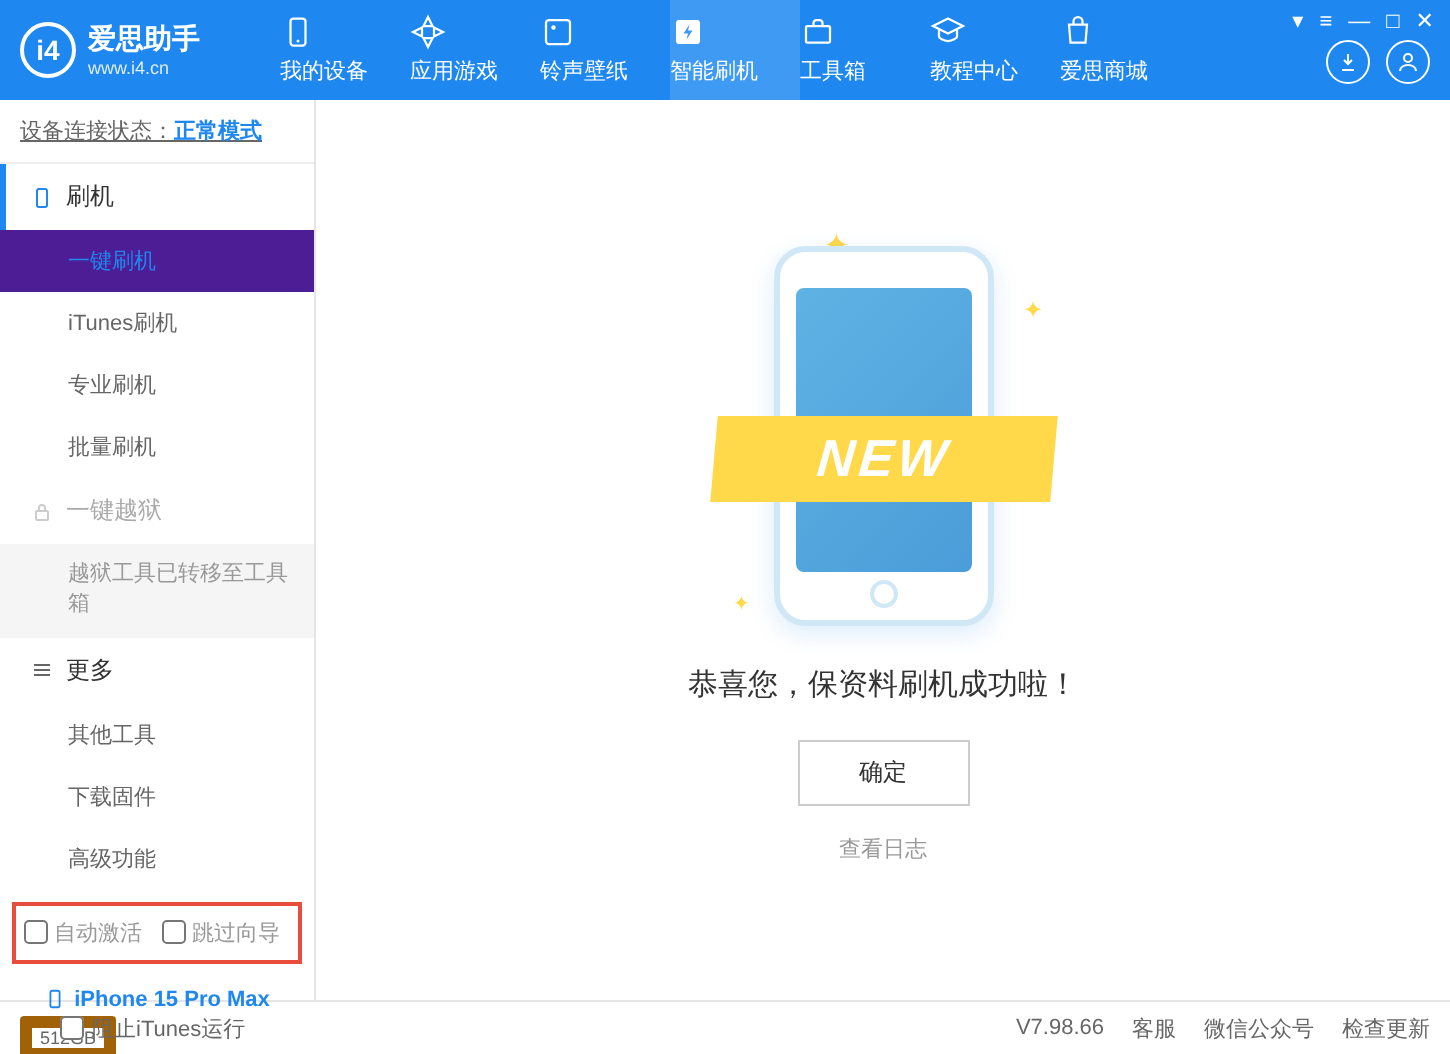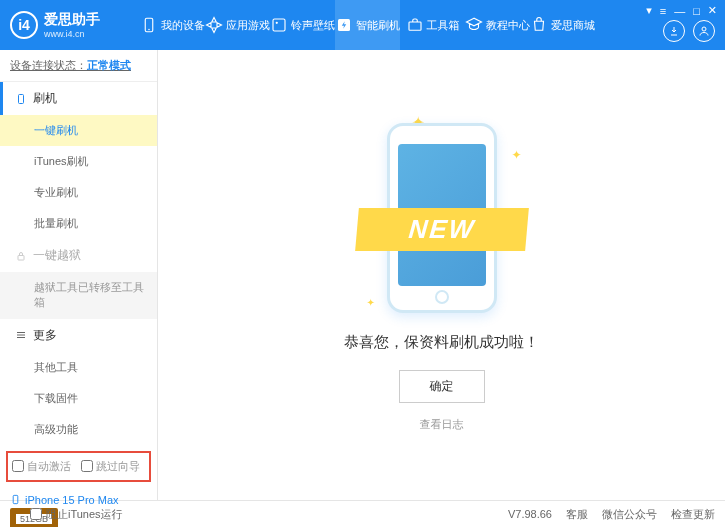--- a/index.html
+++ b/index.html
@@ -6,45 +6,45 @@
 body { background: #fff; width: 725px; height: 527px; overflow: hidden; font-size: 12px; }
 
 .header { background: #1e87f0; height: 50px; display: flex; align-items: center; color: #fff; padding: 0 10px; position: relative; }
 .logo-area { display: flex; align-items: center; gap: 6px; width: 130px; }
 .logo-circle { width: 28px; height: 28px; border: 2px solid #fff; border-radius: 50%; display: flex; align-items: center; justify-content: center; font-weight: bold; font-size: 14px; }
 .logo-text { display: flex; flex-direction: column; }
 .logo-title { font-size: 14px; font-weight: bold; }
 .logo-sub { font-size: 9px; opacity: 0.85; }
 
 .nav { display: flex; height: 100%; }
-.nav-item { width: 65px; display: flex; flex-direction: row; align-items: center; justify-content: center; cursor: pointer; font-size: 11px; gap: 3px; }
+.nav-item { width: 65px; display: flex; flex-direction: column; align-items: flex-start; justify-content: center; cursor: pointer; font-size: 11px; gap: 3px; }
 .nav-item.active { background: #3e9af3; }
 .nav-icon { width: 18px; height: 18px; }
 
 .header-right { position: absolute; right: 8px; top: 4px; display: flex; gap: 8px; align-items: center; font-size: 11px; }
 .header-circles { position: absolute; right: 10px; bottom: 8px; display: flex; gap: 8px; }
 .circle-btn { width: 22px; height: 22px; border: 1.5px solid #fff; border-radius: 50%; display: flex; align-items: center; justify-content: center; cursor: pointer; }
 
 .main { display: flex; height: 450px; }
 .sidebar { width: 158px; border-right: 1px solid #e5e5e5; display: flex; flex-direction: column; }
 .device-status { padding: 8px 10px; font-size: 11px; color: #666; border-bottom: 1px solid #eee; text-decoration: underline; }
 .status-val { color: #1e87f0; font-weight: bold; }
 .side-header { display: flex; align-items: center; gap: 6px; padding: 8px 12px; font-size: 12px; color: #333; border-left: 3px solid #1e87f0; }
 .side-header.plain { border-left: 3px solid transparent; color: #aaa; }
 .side-header.more { border-left: 3px solid transparent; color: #333; }
 .side-item { padding: 8px 10px 8px 34px; font-size: 11px; color: #666; cursor: pointer; }
-.side-item.active { background: #fef9c3; color: #1e87f0; }
+.side-item.active { background: #4c1d95; color: #1e87f0; }
 .side-item.moved { background: #f5f5f5; color: #999; line-height: 1.4; }
 
 .checkbox-row { border: 2px solid #e74c3c; margin: 6px; padding: 6px 4px; display: flex; gap: 10px; font-size: 11px; color: #999; align-items: center; }
 .cb { display: flex; align-items: center; gap: 3px; }
 .cb input { width: 12px; height: 12px; }
 
 .device-info { padding: 6px 10px; font-size: 11px; }
-.device-name { color: #1e87f0; font-weight: normal; display: flex; align-items: center; gap: 4px; }
+.device-name { color: #1e87f0; font-weight: bold; display: flex; align-items: center; gap: 4px; justify-content: center; }
 .storage-badge { display: inline-block; border: 6px solid #a16207; border-radius: 2px; padding: 0 4px; font-size: 9px; color: #666; margin-top: 2px; text-align: right; }
 .device-type { color: #aaa; margin-top: 2px; }
 
 .content { flex: 1; display: flex; flex-direction: column; align-items: center; justify-content: center; position: relative; }
 .phone-illustration { width: 130px; height: 200px; position: relative; margin-bottom: 15px; }
 .phone-body { width: 110px; height: 190px; background: #fff; border: 3px solid #d0e8f5; border-radius: 16px; position: absolute; left: 10px; top: 5px; box-shadow: 0 4px 12px rgba(30,135,240,0.15); }
 .phone-screen { position: absolute; left: 8px; right: 8px; top: 18px; bottom: 24px; background: linear-gradient(135deg,#5eb3e4,#4a9dd8); border-radius: 4px; }
 .phone-home { position: absolute; bottom: 6px; left: 50%; transform: translateX(-50%); width: 14px; height: 14px; border: 2px solid #d0e8f5; border-radius: 50%; }
 .new-banner { position: absolute; top: 90px; left: -20px; right: -20px; background: #ffd94a; color: #fff; font-weight: 900; font-size: 26px; text-align: center; padding: 6px 0; letter-spacing: 2px; font-style: italic; transform: skewX(-5deg); }
 .new-banner::before, .new-banner::after { content: ''; position: absolute; width: 0; height: 0; }

